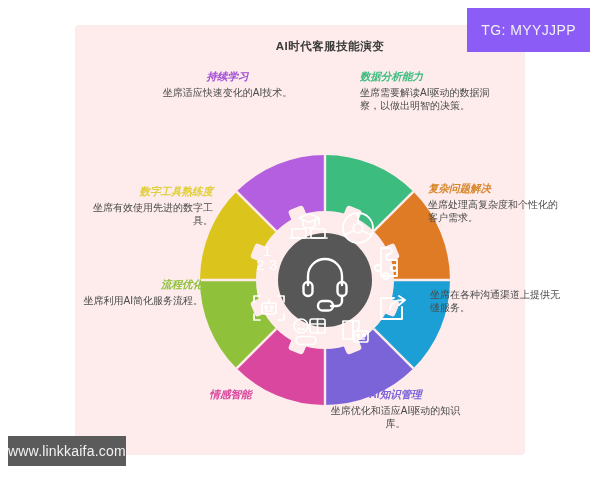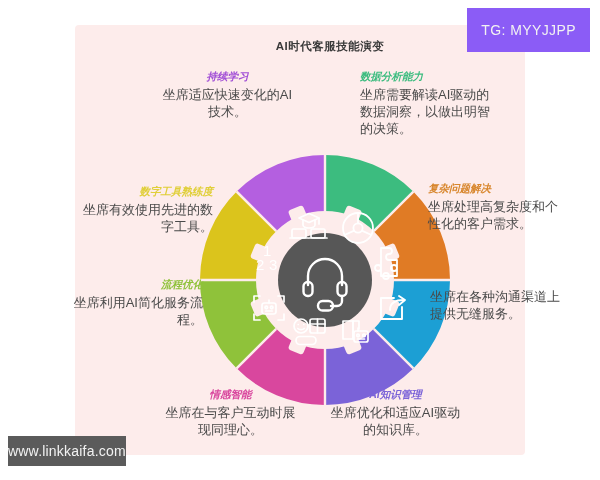--- a/index.html
+++ b/index.html
@@ -47,21 +47,21 @@
     line-height: 1.32;
   }
   .lbl .hd {
     font-size: 10.5px;
     font-weight: bold;
     margin-bottom: 2px;
     display: block;
     font-style: italic;
   }
   .lbl .bd {
-    font-size: 13px;
+    font-size: 10px;
     color: #4a4a4a;
     display: block;
   }
   .ta-c { text-align: center; }
   .ta-l { text-align: left; }
   .ta-r { text-align: right; }
 
   #lbl-learning  { left: 160px; top: 70px;  }
   #lbl-data      { left: 326px; top: 70px; margin-left: 34px;  }
   #lbl-complex   { left: 428px; top: 182px; }
@@ -280,21 +280,20 @@
     <span class="bd">坐席在各种沟通渠道上提供无缝服务。</span>
   </div>
 
   <div class="lbl ta-c" id="lbl-knowledge">
     <span class="hd" style="color:#7b63d8">AI知识管理</span>
     <span class="bd">坐席优化和适应AI驱动的知识库。</span>
   </div>
 
   <div class="lbl ta-c" id="lbl-emotion">
     <span class="hd" style="color:#d9479e">情感智能</span>
-    <span class="bd">坐席在与客户互动时展现同理心。</span>
   </div>
 
   <div class="lbl ta-r" id="lbl-process">
     <span class="hd" style="color:#8fc23a">流程优化</span>
     <span class="bd">坐席利用AI简化服务流程。</span>
   </div>
 
   <div class="lbl ta-r" id="lbl-digital">
     <span class="hd" style="color:#e0cf39">数字工具熟练度</span>
     <span class="bd">坐席有效使用先进的数字工具。</span>

